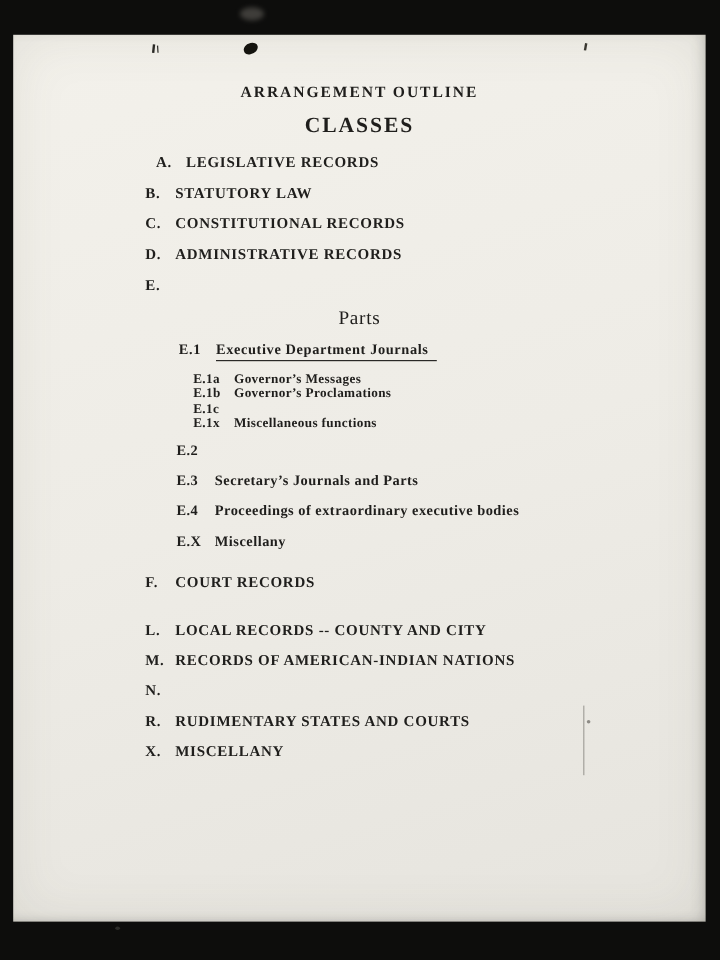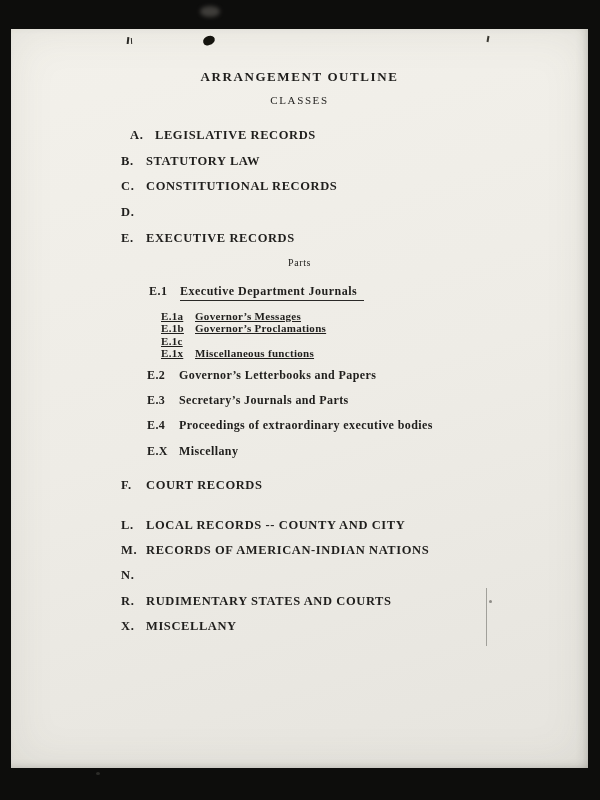--- a/index.html
+++ b/index.html
@@ -15,37 +15,37 @@
     left:11px;top:29px;width:577px;height:739px;
     background:linear-gradient(163deg,#f3f1eb 0%,#eeece6 50%,#e6e4de 100%);
     box-shadow:
       inset 0 0 45px rgba(90,85,70,0.10),
       inset -7px 0 12px -7px rgba(60,60,60,0.30),
       inset 0 -6px 10px -7px rgba(60,60,60,0.25);
     color:#1f1e1c;
   }
   .centered{position:absolute;left:0;width:100%;text-align:center;}
   .doc-title{top:40px;font-size:13px;font-weight:bold;letter-spacing:1.6px;}
-  .doc-subtitle{top:65px;font-size:11px;font-weight:normal;letter-spacing:1.6px;}
-  .parts-heading{top:228px;font-size:10px;font-weight:normal;letter-spacing:.6px;text-align:center;}
+  .doc-subtitle{top:65px;font-size:18px;font-weight:bold;letter-spacing:1.6px;}
+  .parts-heading{top:228px;font-size:16px;font-weight:normal;letter-spacing:.6px;text-align:center;}
 
   .group{position:absolute;}
   .row{display:flex;align-items:baseline;white-space:nowrap;}
 
   .classes-top{left:110px;top:94px;font-size:12.5px;font-weight:bold;letter-spacing:.6px;}
   .classes-top .row{line-height:25.7px;}
   .classes-top .row.indent{padding-left:9px;}
   .classes-top .code{width:25px;flex:0 0 auto;}
 
   .e1-row{left:138px;top:255px;font-size:12px;font-weight:bold;letter-spacing:.5px;}
   .e1-row .code{width:31px;flex:0 0 auto;}
   .e1-row .lbl{border-bottom:1px solid #2a2927;padding-right:7px;padding-bottom:1px;text-align:right;}
 
   .subparts{left:150px;top:281px;font-size:11px;font-weight:bold;letter-spacing:.3px;}
-  .subparts .row{line-height:12.4px;text-decoration:underline;}
+  .subparts .row{line-height:12.4px;}
   .subparts .code{width:34px;flex:0 0 auto;}
 
   .parts-rest{left:136px;top:334px;font-size:12px;font-weight:bold;letter-spacing:.4px;}
   .parts-rest .row{line-height:25.2px;}
   .parts-rest .code{width:32px;flex:0 0 auto;}
 
   .f-row{left:110px;top:449px;font-size:12.5px;font-weight:bold;letter-spacing:.6px;}
   .f-row .code{width:25px;flex:0 0 auto;}
 
   .classes-bottom{left:110px;top:484px;font-size:12.5px;font-weight:bold;letter-spacing:.6px;}
@@ -81,24 +81,24 @@
       <div class="row">
         <span class="code">B.</span>
         <span class="lbl">STATUTORY LAW</span>
       </div>
       <div class="row">
         <span class="code">C.</span>
         <span class="lbl">CONSTITUTIONAL RECORDS</span>
       </div>
       <div class="row">
         <span class="code">D.</span>
+        <span class="lbl">ADMINISTRATIVE RECORDS</span>
       </div>
       <div class="row">
         <span class="code">E.</span>
-        <span class="lbl">EXECUTIVE RECORDS</span>
       </div>
     </div>
 
     <div class="centered parts-heading">Parts</div>
 
     <div class="group e1-row">
       <div class="row">
         <span class="code">E.1</span>
         <span class="lbl">Executive Department Journals</span>
       </div>
@@ -118,21 +118,20 @@
       </div>
       <div class="row">
         <span class="code">E.1x</span>
         <span class="lbl">Miscellaneous functions</span>
       </div>
     </div>
 
     <div class="group parts-rest">
       <div class="row">
         <span class="code">E.2</span>
-        <span class="lbl">Governor’s Letterbooks and Papers</span>
       </div>
       <div class="row">
         <span class="code">E.3</span>
         <span class="lbl">Secretary’s Journals and Parts</span>
       </div>
       <div class="row">
         <span class="code">E.4</span>
         <span class="lbl">Proceedings of extraordinary executive bodies</span>
       </div>
       <div class="row">

